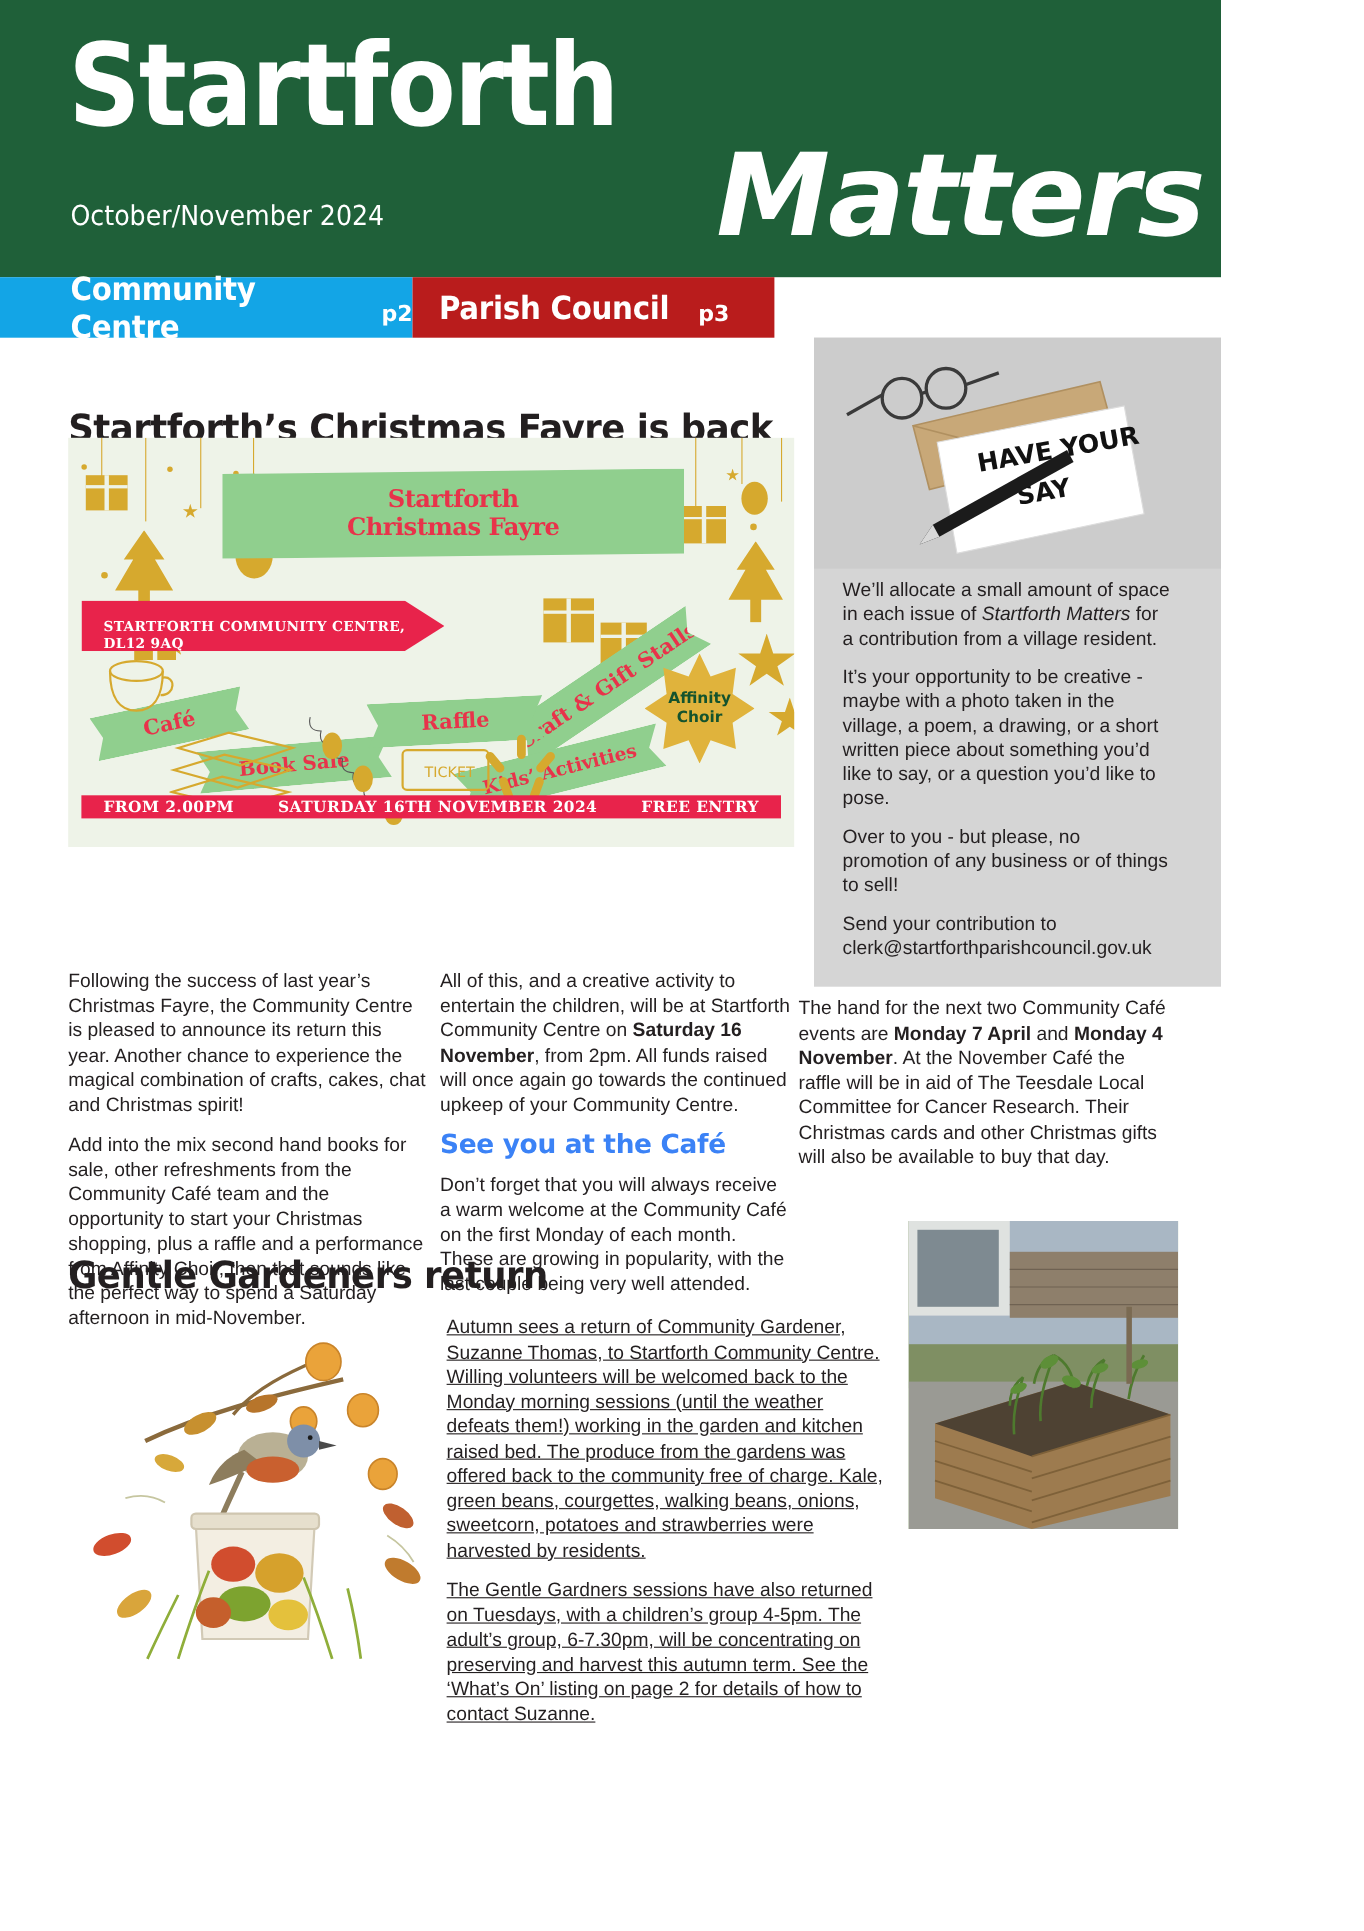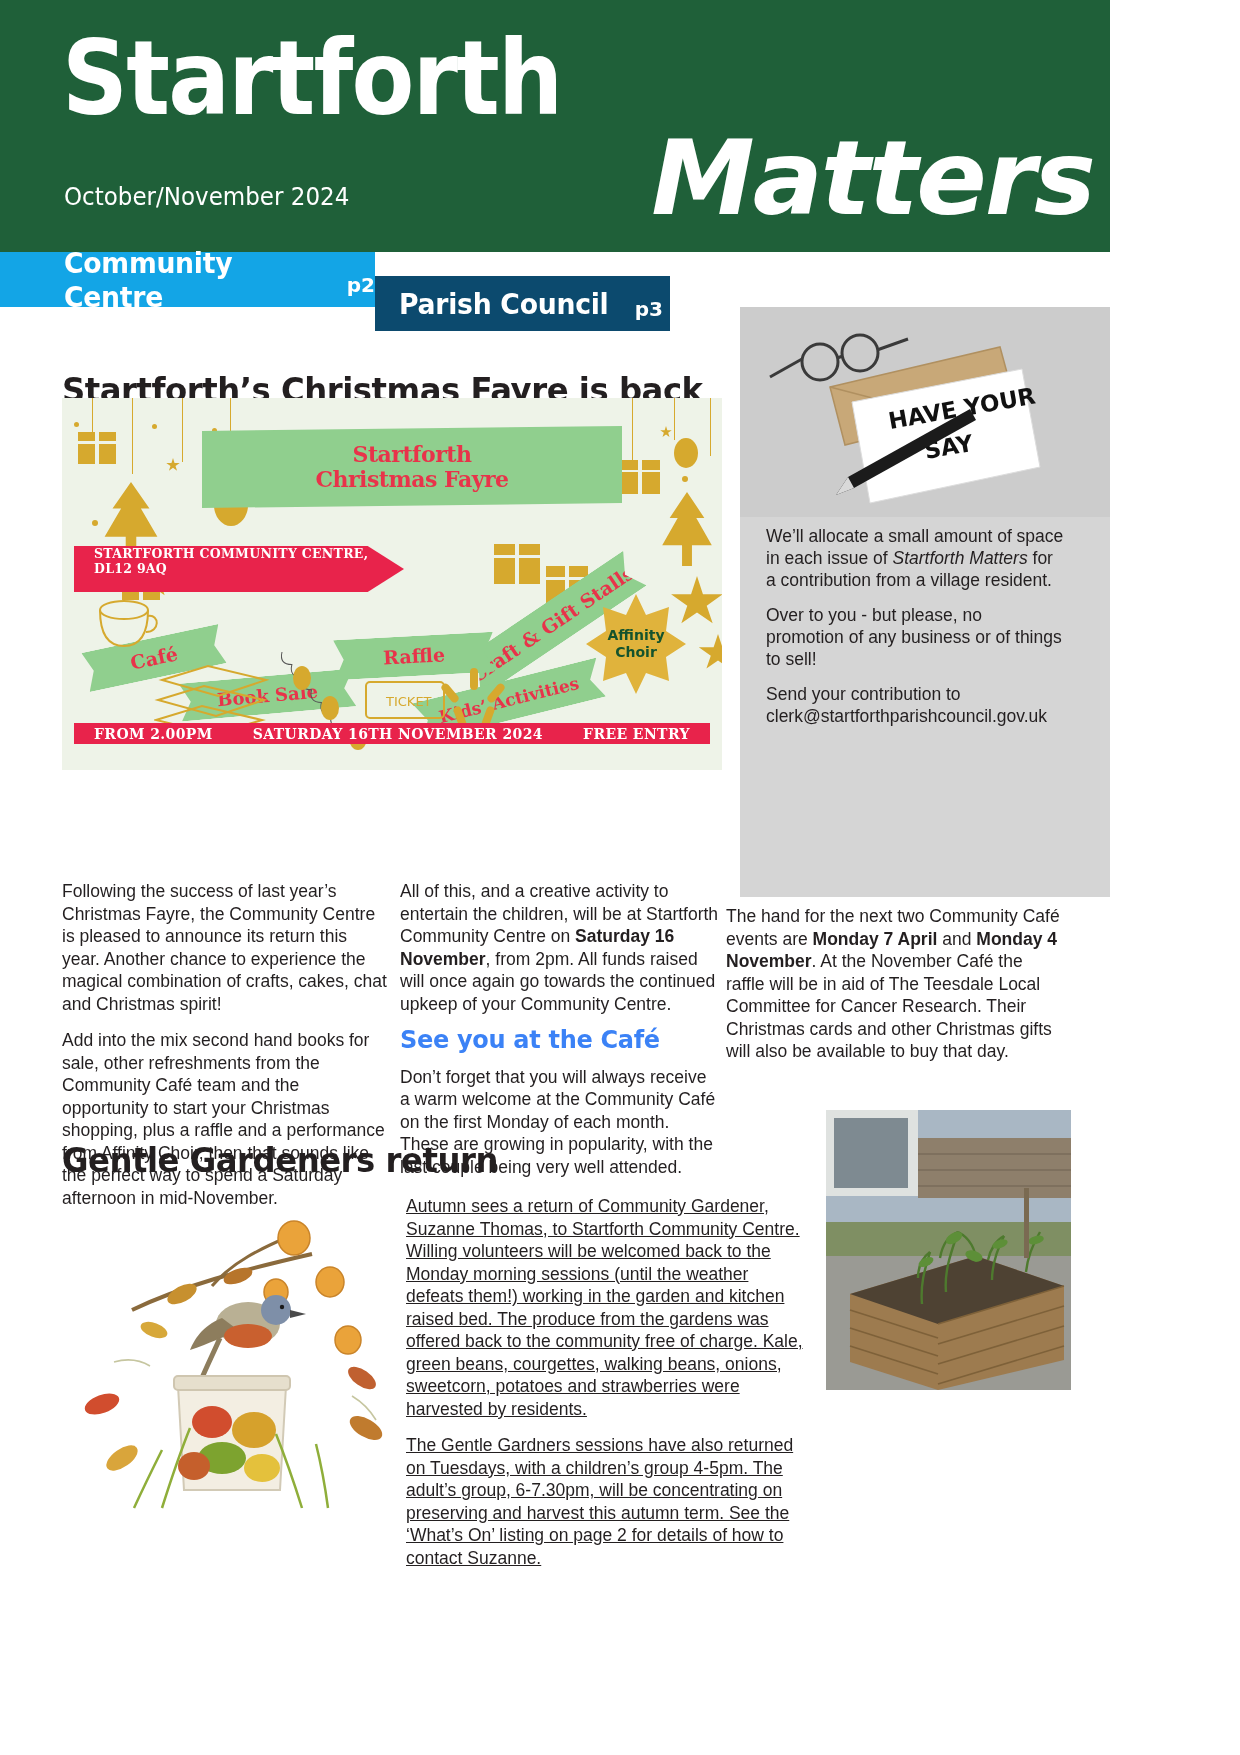--- a/index.html
+++ b/index.html
@@ -38,21 +38,21 @@
     transform:scaleX(0.92); transform-origin:left top;
   }
 
   
   .navstrip { position:absolute; left:0; top:252px; width:1110px; height:55px; display:flex; }
   .navtab { height:55px; display:flex; align-items:center; color:#fff; }
   .navtab .lbl { font-size:29px; font-weight:bold; font-family:"DejaVu Sans", sans-serif;
                  transform:scaleX(0.92); transform-origin:left center; letter-spacing:-0.3px; }
   .navtab .pg  { font-size:20px; font-weight:bold; margin-left:8px; font-family:"DejaVu Sans", sans-serif; position:relative; top:5px;}
   .nav1 { width:375px; background:#13a5e6; padding-left:64px; }
-  .nav2 { width:295px; background:#0c4a6e; padding-left:24px;margin-top:24px; }
+  .nav2 { width:329px; background:#b91c1c; padding-left:24px; }
   .nav3 { width:370px; background:#9657ae; padding-left:28px; }
 
   
   .sidebar-grey {
     position:absolute; left:740px; top:307px; width:370px; height:590px;
     background:#d5d5d5;
   }
   .sidebar-photo {
     position:absolute; left:740px; top:307px; width:370px; height:210px;
     background:#cfcfcf;
@@ -85,21 +85,21 @@
     display:flex; align-items:center; justify-content:center;
   }
   .p-band-txt {
     color:#e8334a; font-weight:bold; font-size:22px; line-height:25px;
     text-align:center; font-family:"DejaVu Serif", serif; letter-spacing:-0.5px;
   }
   .p-arrow {
     position:absolute; left:12px; top:148px; width:330px; height:46px;
     background:#e8234b;
     clip-path:polygon(0 0, 89% 0, 100% 50%, 89% 100%, 0 100%);
-    display:flex; align-items:flex-start;
+    display:flex; align-items:flex-end;
   }
   .p-arrow span {
     color:#fff; font-size:12.5px; font-weight:bold; margin-left:20px;
     font-family:"DejaVu Serif", serif; letter-spacing:0.3px;
   }
   .ribbon {
     position:absolute; background:#90cf8e; display:flex; align-items:center; justify-content:center;
     clip-path:polygon(0 0, 100% 0, 94% 50%, 100% 100%, 0 100%, 6% 50%);
   }
   .ribbon span { color:#e8334a; font-weight:bold; font-family:"DejaVu Serif", serif; }
@@ -208,20 +208,21 @@
     <path d="M62 52 L30 70" stroke="#3a3a3a" stroke-width="3" fill="none"></path>
     <path d="M137 43 L168 32" stroke="#3a3a3a" stroke-width="3" fill="none"></path>
 
     <polygon points="96,188 108,170 230,102 236,113 114,181" fill="#1b1b1b"></polygon>
     <polygon points="96,188 108,170 114,181" fill="#d9d9d9"></polygon>
   </svg>
 </div>
 
 <div class="sidebar-text">
   <p>We’ll allocate a small amount of space in each issue of <i>Startforth Matters</i> for a contribution from a village resident.</p>
+  <p>It’s your opportunity to be creative - maybe with a photo taken in the village, a poem, a drawing, or a short written piece about something you’d like to say, or a question you’d like to pose.</p>
   <p>Over to you - but please, no promotion of any business or of things to sell!</p>
   <p class="tight">Send your contribution to <span>clerk@startforthparishcouncil.gov.uk</span></p>
 </div>
 
 <div class="cafe-dates">
   <p><span>The hand for the next two Community Café events are </span><b>Monday 7 April</b><span> and </span><b>Monday 4 November</b><span>. At the November Café the raffle will be in aid of The Teesdale Local Committee for Cancer Research. Their Christmas cards and other Christmas gifts will also be available to buy that day.</span></p>
 </div>
 
 <div class="h1-fayre">Startforth’s Christmas Fayre is back</div>
 

